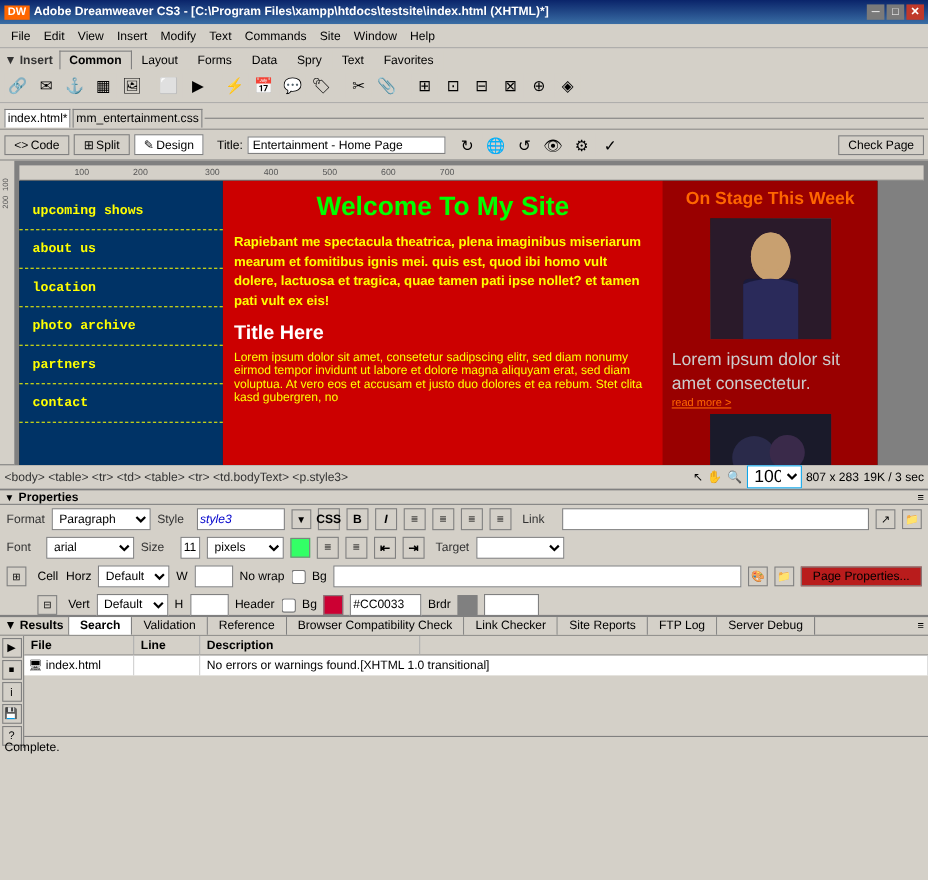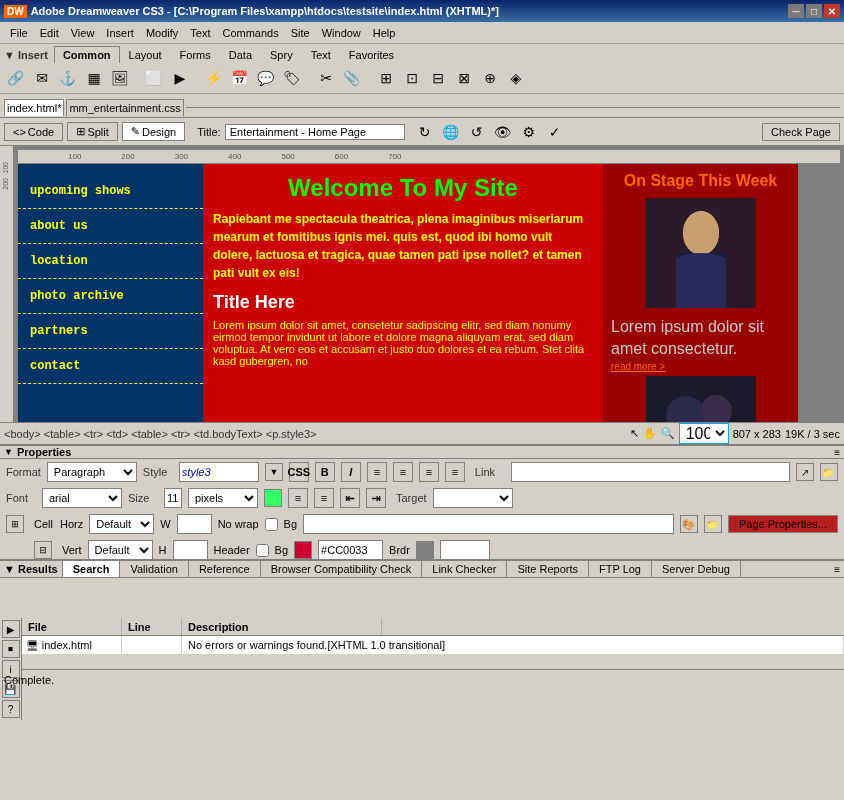--- a/index.html
+++ b/index.html
@@ -481,21 +481,21 @@
 
     <div class="ruler-left" style="display:flex;flex-direction:column;padding-top:14px;">
       <span style="font-size:7px;color:#555;writing-mode:vertical-rl;transform:rotate(180deg);padding:2px;">100</span>
       <span style="font-size:7px;color:#555;writing-mode:vertical-rl;transform:rotate(180deg);padding:2px;">200</span>
     </div>
     <div style="flex:1;overflow:auto;background:#808080;padding:4px;">
 
       <div style="background:#d4d0c8;height:14px;border-bottom:1px solid #808080;display:flex;align-items:center;padding:0 0;font-size:8px;color:#555;margin-bottom:0;">
         <span style="margin-left:50px;">100</span>
         <span style="margin-left:40px;">200</span>
-        <span style="margin-left:40px;">300</span>
+        <span style="margin-left:52px;">300</span>
         <span style="margin-left:40px;">400</span>
         <span style="margin-left:40px;">500</span>
         <span style="margin-left:40px;">600</span>
         <span style="margin-left:40px;">700</span>
       </div>
 
       <div class="website-content">
 
         <div class="nav-sidebar">
           <div class="nav-item">upcoming shows</div>
@@ -648,21 +648,21 @@
     <input type="checkbox" style="">
     <span>Bg</span>
     <div class="props-color" style="background:#CC0033;"></div>
     <input class="props-input" style="width: 65px;" value="#CC0033">
     <span>Brdr</span>
     <div class="props-color" style="background:#808080;"></div>
     <input class="props-input" style="width: 50px;">
   </div>
 </div>
 
-<div style="background:#d4d0c8;border-top:2px solid #808080;display:flex;flex-direction:column;height:110px;gap:40px;">
+<div style="background:#d4d0c8;border-top:2px solid #808080;display:flex;flex-direction:column;height:110px;">
   <div class="results-tabs">
     <div style="display:flex;align-items:center;padding:0 4px;font-size:11px;font-weight:bold;border-right:1px solid #808080;height:100%;">▼ Results</div>
     <div class="results-tab active">Search</div>
     <div class="results-tab">Validation</div>
     <div class="results-tab">Reference</div>
     <div class="results-tab">Browser Compatibility Check</div>
     <div class="results-tab">Link Checker</div>
     <div class="results-tab">Site Reports</div>
     <div class="results-tab">FTP Log</div>
     <div class="results-tab">Server Debug</div>

